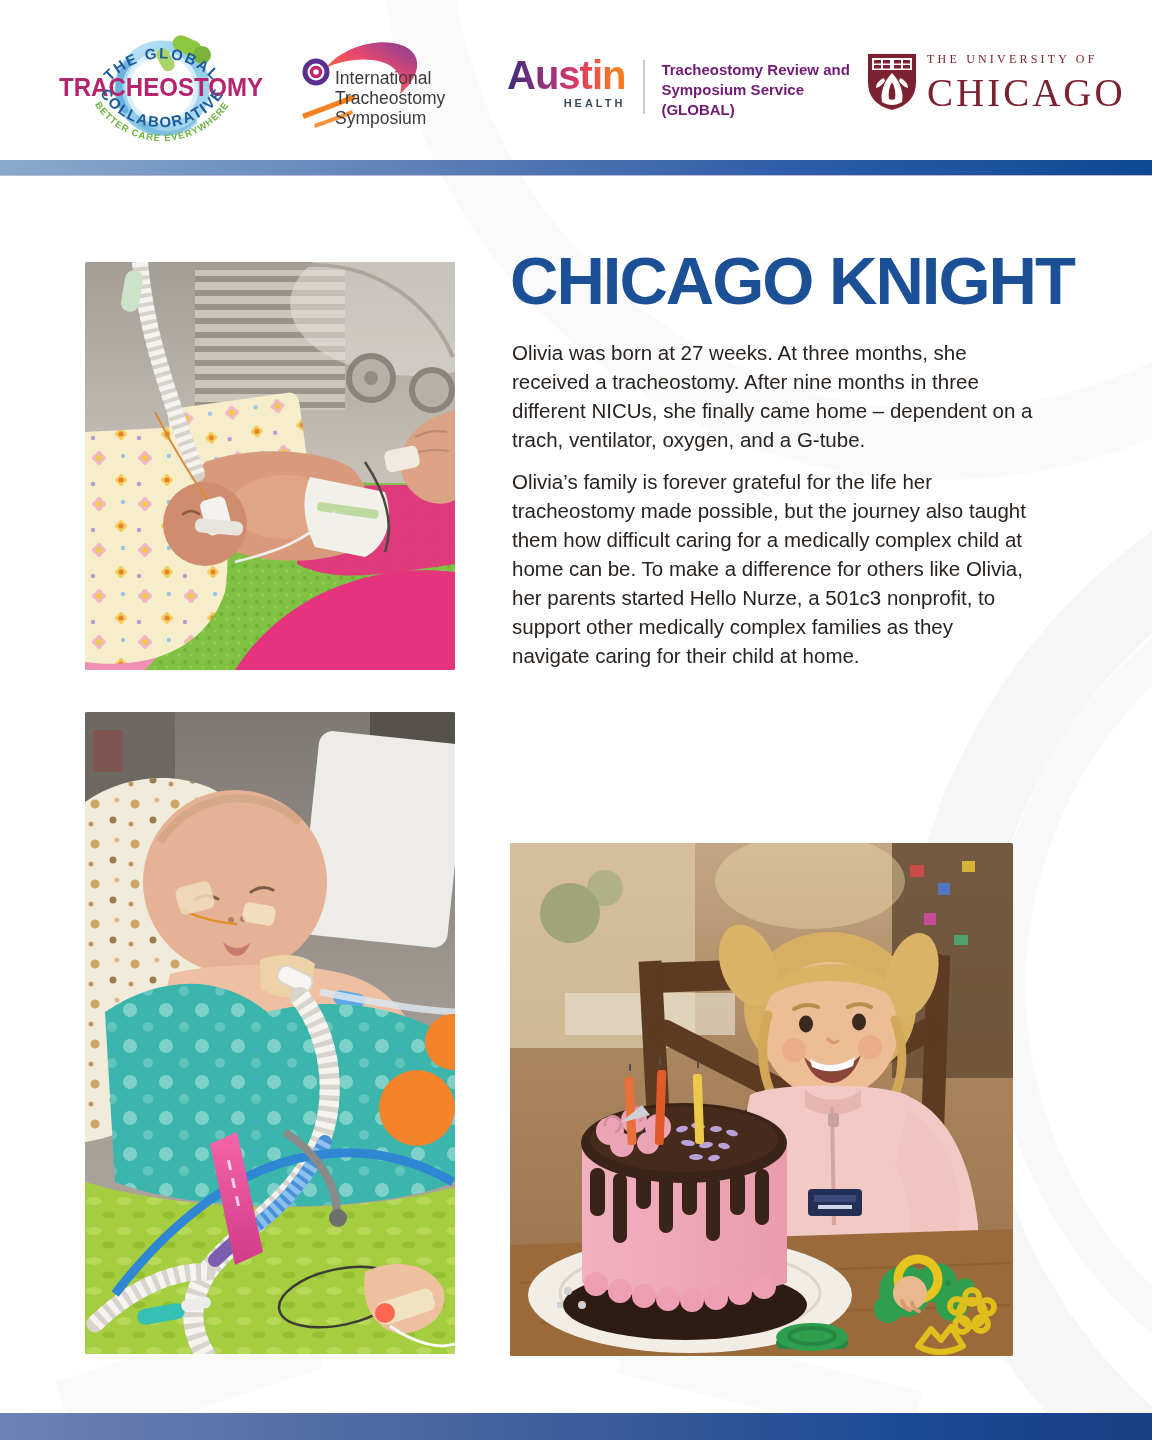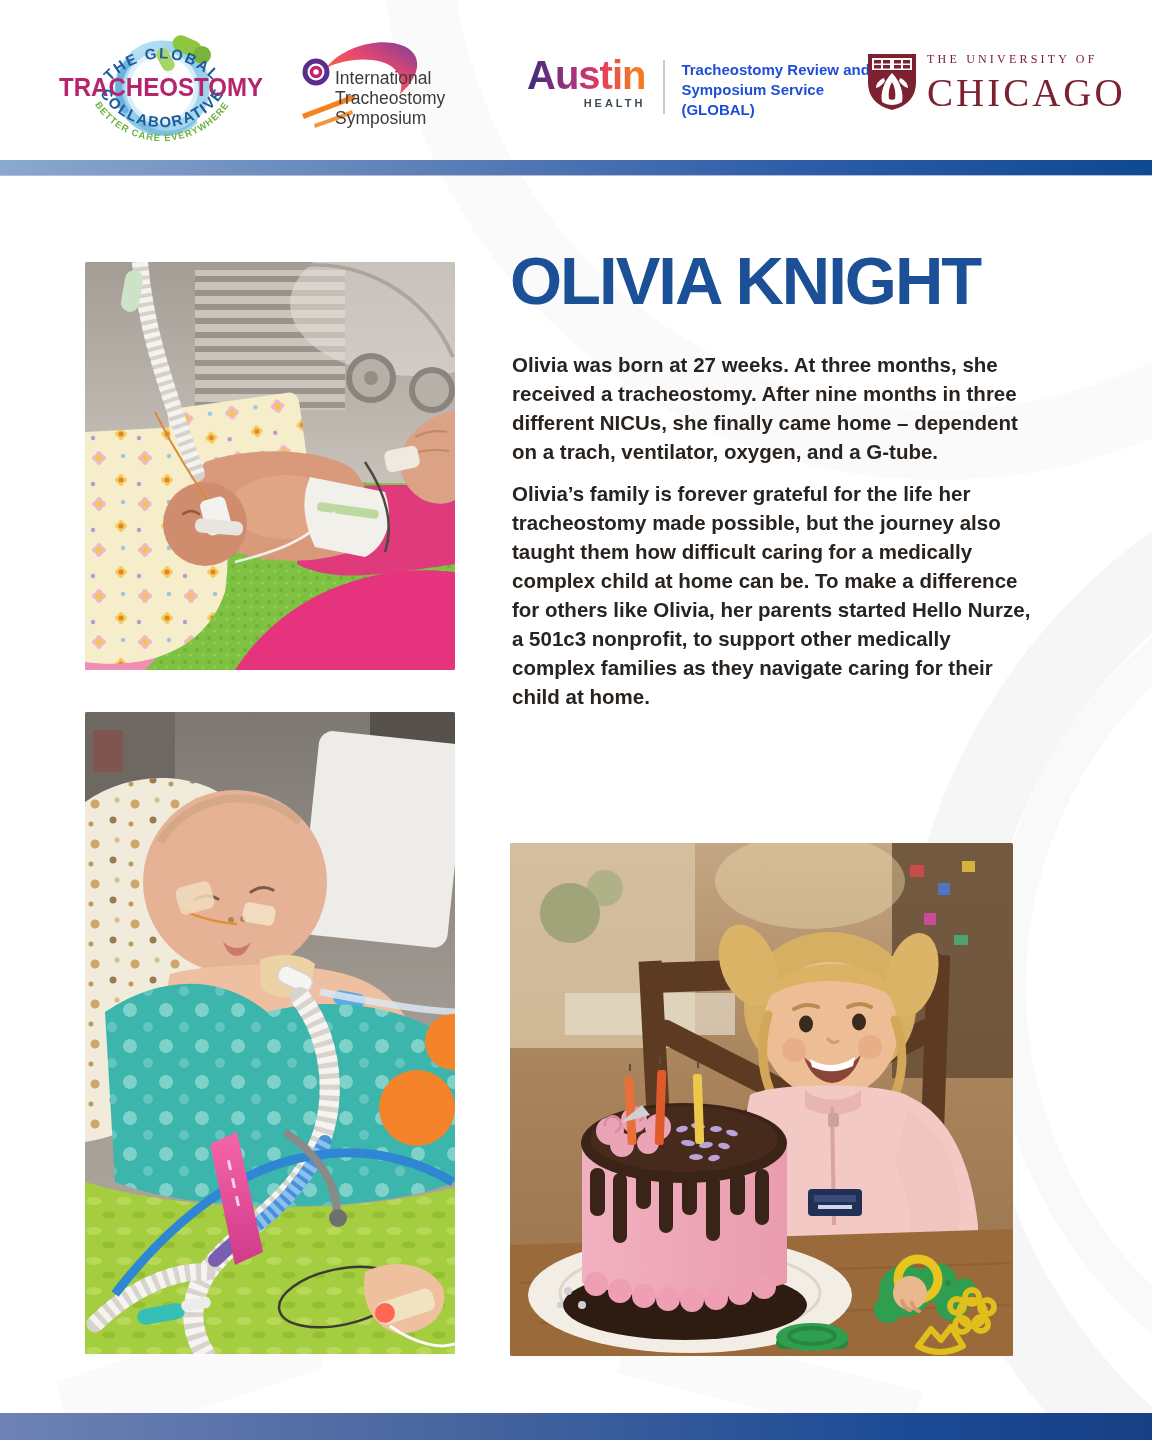--- a/index.html
+++ b/index.html
@@ -14,34 +14,34 @@
   
   .logo{position:absolute;z-index:2;}
   .bar-top{position:absolute;left:0;top:160px;width:100%;height:15px;z-index:2;
            background:linear-gradient(90deg,#8aa9ce,#5f82b8 35%,#2f5ea8 68%,#0e4991);
            border-bottom:1px solid #b9bad9;}
   .bar-bottom{position:absolute;left:0;top:1413px;width:100%;height:27px;z-index:2;
            background:linear-gradient(90deg,#6e82b6,#49669f 38%,#1c4b96 78%,#173f85);}
   .austin-wrap{position:absolute;left:507px;top:57px;display:flex;align-items:flex-start;z-index:2;}
   .austin-name{font-size:40px;font-weight:800;letter-spacing:-1px;line-height:.92;
            background:linear-gradient(92deg,#452d7c 5%,#a8327c 40%,#e23a60 62%,#f47b20 92%);
-           -webkit-background-clip:text;background-clip:text;color:transparent;margin-left:20px;
+           -webkit-background-clip:text;background-clip:text;color:transparent;
            -webkit-text-fill-color:transparent;}
   .austin-health{font-size:11px;font-weight:700;letter-spacing:3px;color:#3d4c55;text-align:right;margin-top:3px;}
   .austin-div{width:2px;height:54px;background:#c6ccd0;margin:3px 16px 0 18px;}
-  .trams{font-size:15px;line-height:1.32;color:#1d4ed8;font-weight:600;padding-top:3px;}
+  .trams{font-size:15px;line-height:1.32;color:#701a75;font-weight:600;padding-top:3px;}
   .uc-wrap{position:absolute;left:866px;top:52px;display:flex;align-items:center;color:#7b2130;z-index:2;}
   .uc-text{margin-left:9px;font-family:"Liberation Serif",serif;}
   .uc-line1{font-size:12px;letter-spacing:3.2px;}
   .uc-line2{font-size:39px;letter-spacing:3px;line-height:1;margin-top:6px;}
   
   .title{position:absolute;left:510px;top:242px;font-size:67px;font-weight:800;letter-spacing:-2px;
          color:#1b4f96;white-space:nowrap;z-index:2;}
   .body-copy{position:absolute;left:512px;top:338px;width:524px;z-index:2;}
-  .body-copy p{margin:12px 0 13px;font-size:20.5px;line-height:29px;color:#29231f;font-weight:bold;}
+  .body-copy p{margin:0 0 13px;font-size:20.5px;line-height:29px;color:#29231f;}
   .photo{position:absolute;overflow:hidden;border-radius:2px;z-index:2;background:#ddd;}
   .photo svg{display:block;width:100%;height:100%;}
   .p1{left:85px;top:262px;width:370px;height:408px;}
   .p2{left:85px;top:712px;width:370px;height:642px;}
   .p3{left:510px;top:843px;width:503px;height:513px;}
 </style>
 </head>
 <body>
 
 <div class="page">
@@ -138,21 +138,21 @@
       <path d="M 26,30 C 23,35 22,42 23,47 C 25,48 27,48 29,47 C 30,42 29,35 26,30 Z" fill="#7b2130"></path>
     </svg>
     <div class="uc-text">
       <div class="uc-line1">THE UNIVERSITY OF</div>
       <div class="uc-line2">CHICAGO</div>
     </div>
   </div>
 
   <div class="bar-top"></div>
 
-  <div class="title">OLIVIA KNIGHT</div>
+  <div class="title">CHICAGO KNIGHT</div>
 
   <div class="body-copy">
     <p>Olivia was born at 27 weeks. At three months, she received a tracheostomy. After nine months in three different NICUs, she finally came home – dependent on a trach, ventilator, oxygen, and a G-tube.</p>
     <p>Olivia’s family is forever grateful for the life her tracheostomy made possible, but the journey also taught them how difficult caring for a medically complex child at home can be. To make a difference for others like Olivia, her parents started Hello Nurze, a 501c3 nonprofit, to support other medically complex families as they navigate caring for their child at home.</p>
   </div>
 
   <div class="photo p1" role="img" aria-label="Premature baby in a NICU incubator lying on green and pink blankets with ventilator tubing">
     <svg viewBox="0 0 370 408" preserveAspectRatio="none">
       <defs>
         <linearGradient id="p1bg" x1="0" y1="0" x2="0" y2="1">

